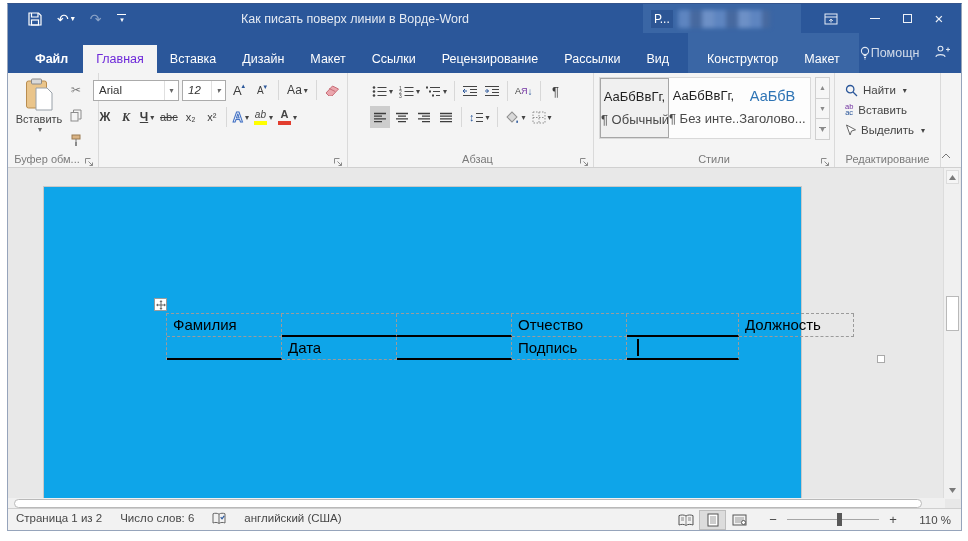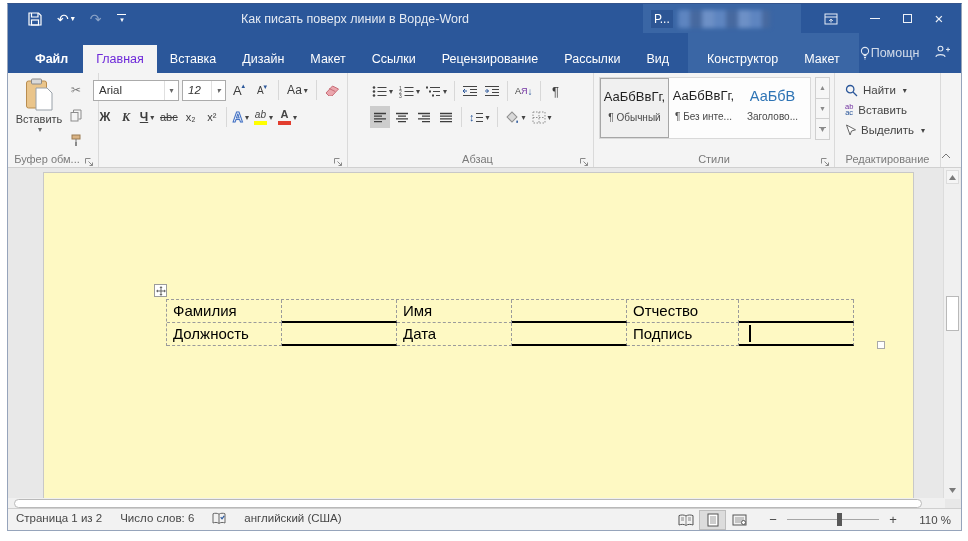--- a/index.html
+++ b/index.html
@@ -63,31 +63,31 @@
   .bold-g { font-weight:bold; } .italic-g { font-style:italic; font-family:"Liberation Serif",serif; font-weight:bold; }
   .under-g { text-decoration:underline; font-weight:bold; } .strike-g { text-decoration:line-through; font-size:11px; }
   .stack { display:flex; flex-direction:column; align-items:center; line-height:1; }
   .colorbar { width:13px; height:4px; margin-top:1px; }
   .style-panel { position:absolute; left:5px; top:4px; width:212px; height:62px; background:#fdfdfd;
                  border:1px solid #d9d9d9; display:flex; }
   .style-card { width:69px; height:60px; padding-top:9px; text-align:center; background:#fdfdfd; cursor:default; }
   .style-card.selected { background:#f0f0f0; border:1px solid #a6a6a6; }
   .style-prev { font-size:13px; color:#1f1f1f; line-height:18px; white-space:nowrap; overflow:hidden; }
   .style-prev.heading { color:#2e74b5; font-size:14.5px; }
-  .style-name { font-size:10px; color:#494949; margin-top:6px; white-space:nowrap; overflow:hidden; }
+  .style-name { font-size:13px; color:#494949; margin-top:6px; white-space:nowrap; overflow:hidden; }
   .style-scroll { position:absolute; right:4px; top:4px; width:15px; height:62px; display:flex; flex-direction:column; }
   .sbtn { flex:1; border:1px solid #d0d0d0; background:#f6f6f6; display:flex; align-items:center; justify-content:center;
           font-size:7px; color:#8a8a8a; margin-bottom:-1px; }
   .edit-item { display:flex; align-items:center; gap:5px; font-size:11.5px; color:#444; height:20px; padding-left:10px; }
   .collapse-btn { position:absolute; right:8px; bottom:5px; width:14px; height:12px; display:flex; align-items:center;
                   justify-content:center; }
 
   
   .docarea { position:absolute; left:0; top:164px; width:100%; height:342px; background:#e8e8e8; overflow:hidden; }
-  .page { position:absolute; left:35px; top:4px; width:871px; height:331px; background:#fef9c3;
+  .page { position:absolute; left:35px; top:18px; width:759px; height:331px; background:#0ea5e9;
           border:1px solid #c8c8c8; border-bottom:none; }
   .word-table { position:absolute; left:122px; top:126px; display:grid;
                 grid-template-columns:115px 115px 115px 115px 112px 115px; grid-auto-rows:23px;
                 border-top:1px dashed #9b9b9b; border-left:1px dashed #9b9b9b; }
   .cell { border-right:1px dashed #9b9b9b; border-bottom:1px dashed #9b9b9b; font-size:15px; line-height:21px;
           padding-left:6px; color:#000; position:relative; }
   .cell.blank { border-bottom:2px solid #000; }
   .text-cursor { position:absolute; left:10px; top:2px; width:1.5px; height:17px; background:#000; }
   .move-handle { position:absolute; left:110px; top:111px; width:13px; height:13px; background:#fff;
                  border:1px solid #9b9b9b; display:flex; align-items:center; justify-content:center; }
@@ -469,21 +469,20 @@
   <div class="docarea">
     <div class="page">
       <div class="move-handle">
         <svg width="10" height="10" viewBox="0 0 10 10">
             <path d="M5 0l1.5 2h-1v2.5H8v-1L10 5 8 6.5v-1H5.5V8h1L5 10 3.5 8h1V5.5H2v1L0 5l2-1.5v1h2.5V2h-1z" fill="#666"></path>
           </svg>
       </div>
       <div class="word-table">
         <div class="cell">Фамилия</div>
         <div class="cell blank"></div>
-        <div class="cell">Имя</div>
         <div class="cell blank"></div>
         <div class="cell">Отчество</div>
         <div class="cell blank"></div>
         <div class="cell">Должность</div>
         <div class="cell blank"></div>
         <div class="cell">Дата</div>
         <div class="cell blank"></div>
         <div class="cell">Подпись</div>
         <div class="cell blank">
             <span class="text-cursor"></span>

